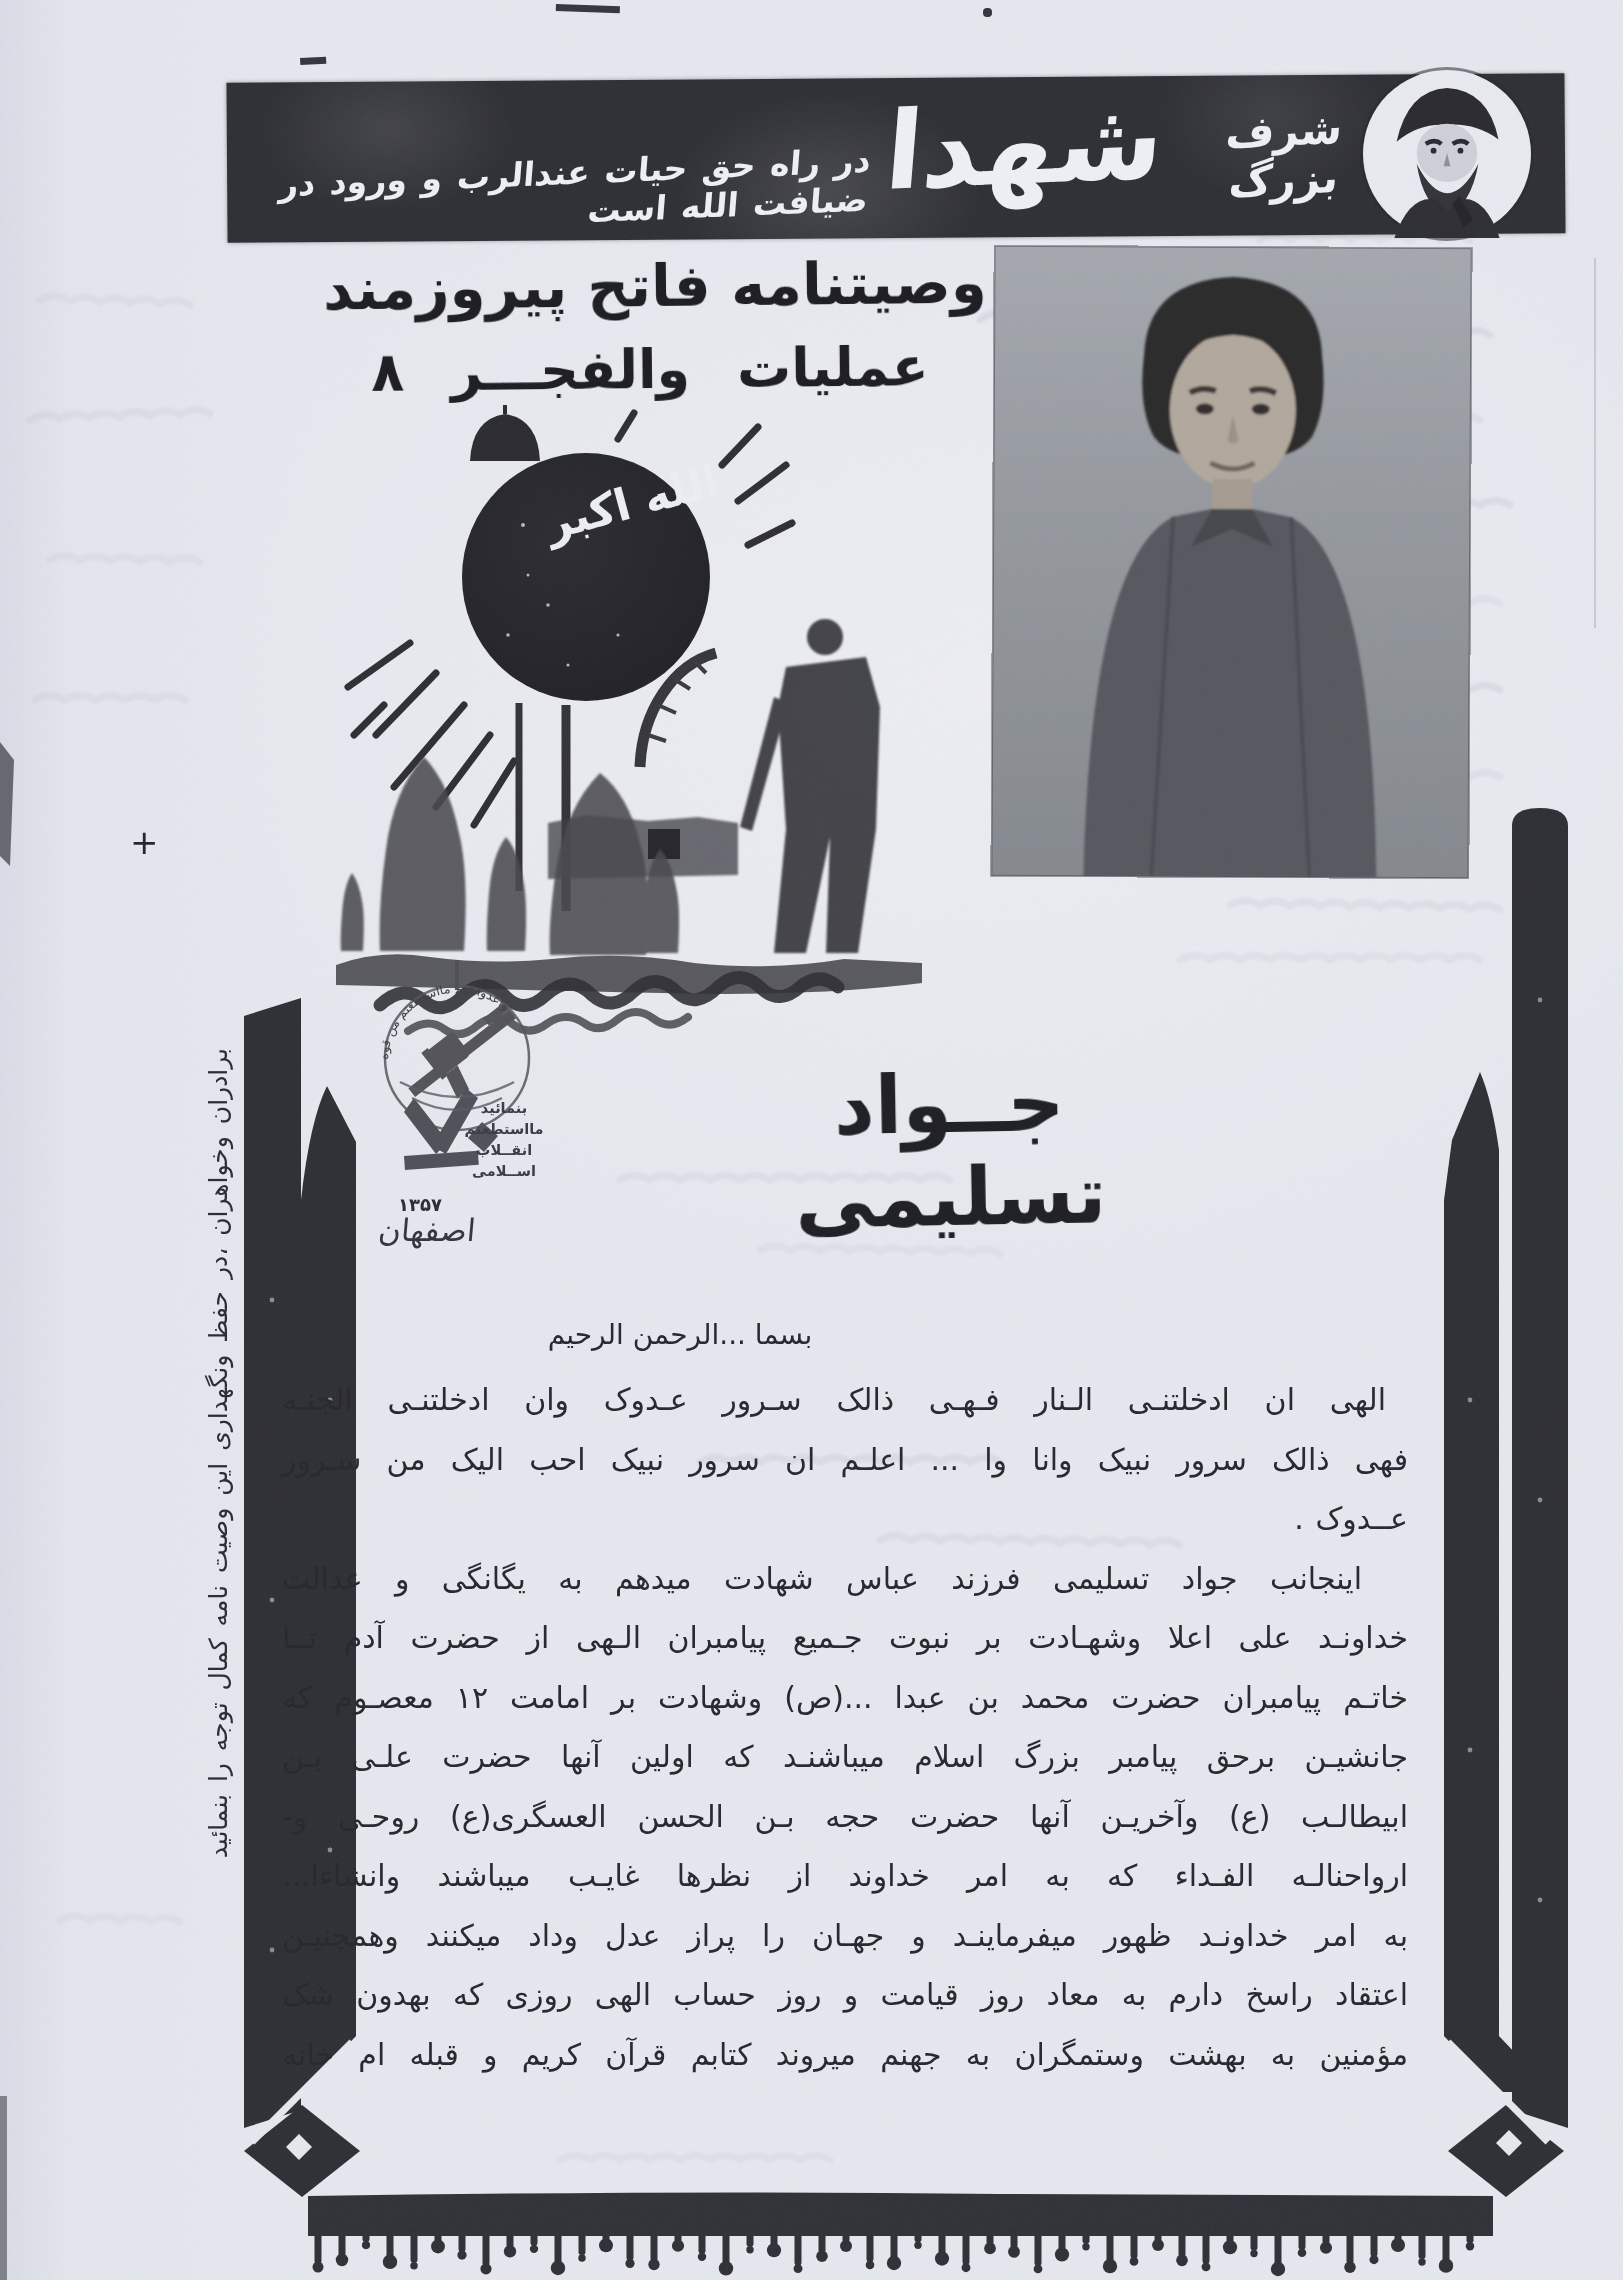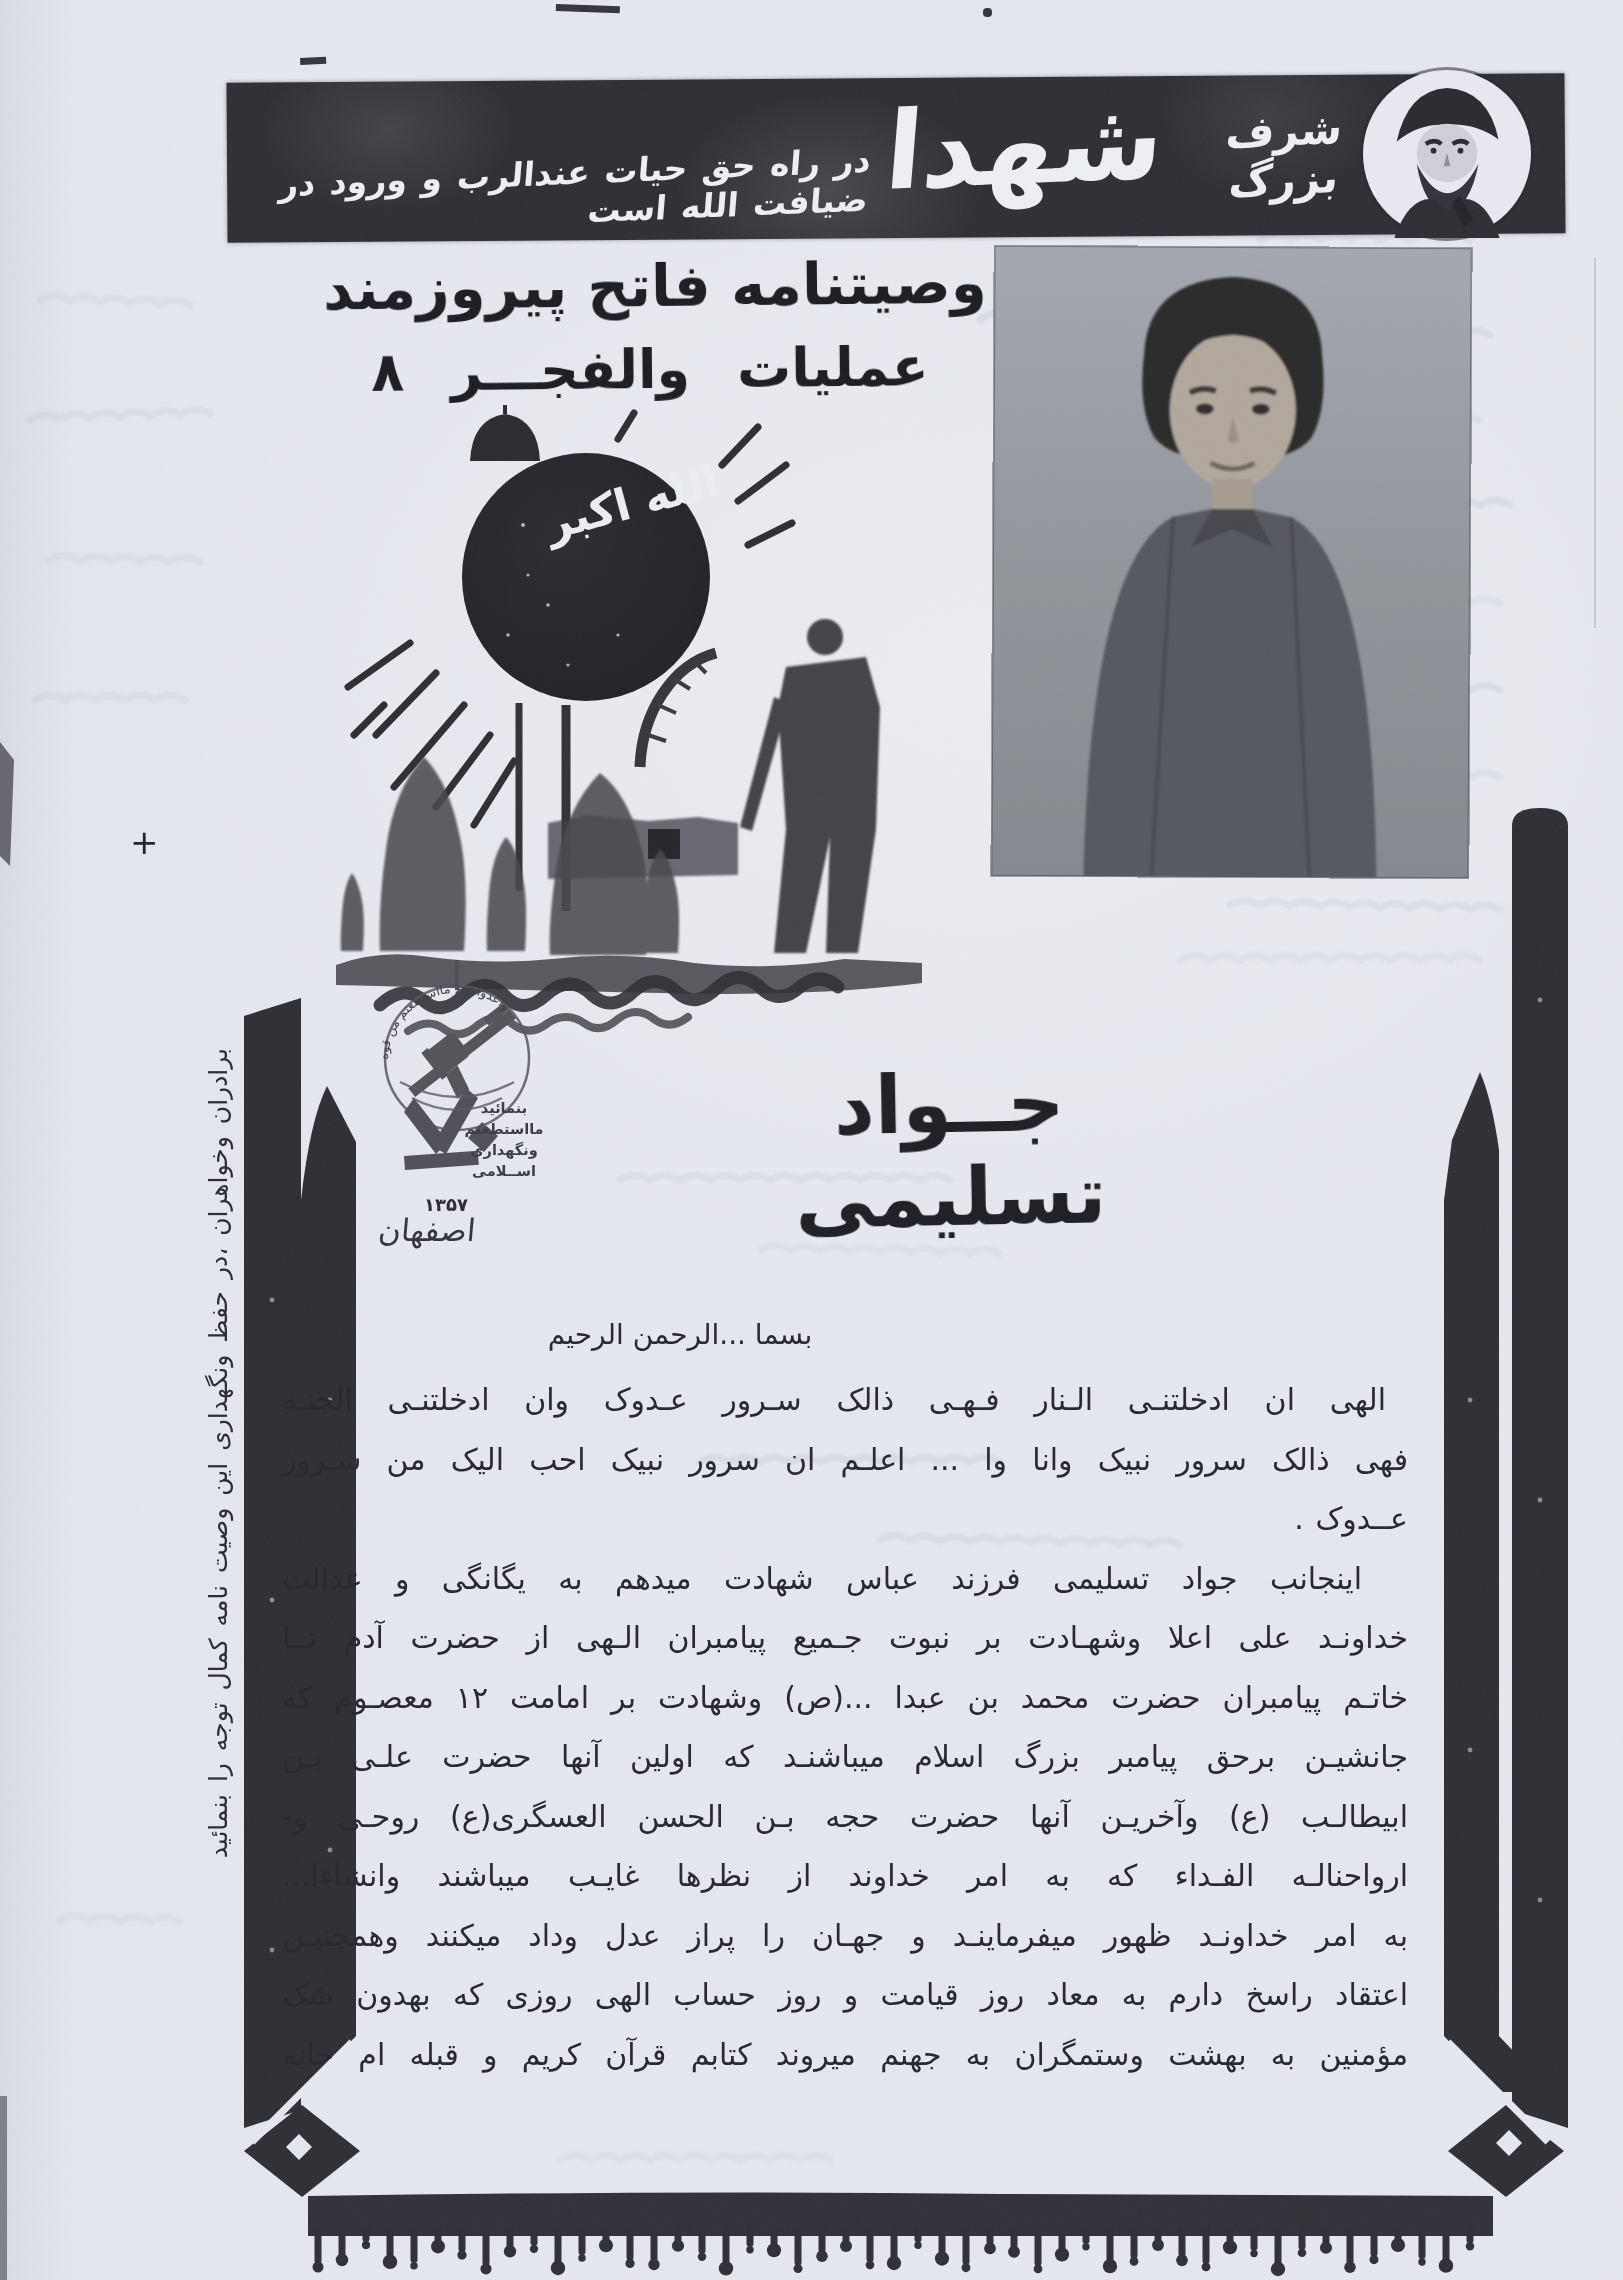--- a/index.html
+++ b/index.html
@@ -38,21 +38,21 @@
   .illus{position:absolute;left:318px;top:405px;width:630px;height:668px;z-index:2;}
   
   .rank{position:absolute;left:790px;top:986px;width:340px;text-align:center;direction:rtl;
       font-size:40px;font-weight:bold;color:#202027;z-index:2;}
   .name{position:absolute;left:690px;top:1058px;width:520px;text-align:center;direction:rtl;
       font-size:80px;font-weight:bold;color:#1e1e25;z-index:2;transform:rotate(-1deg);}
   
   .sepah-logo{position:absolute;left:362px;top:960px;width:190px;height:258px;z-index:2;}
   .sepah-org{position:absolute;left:462px;top:1098px;width:84px;direction:rtl;text-align:center;
       font-size:14.5px;font-weight:bold;color:#3b3b44;line-height:21px;z-index:2;}
-  .sepah-year{position:absolute;left:398px;top:1194px;width:70px;text-align:right;
+  .sepah-year{position:absolute;left:398px;top:1194px;width:70px;text-align:left;
       font-size:18px;font-weight:bold;color:#2c2c34;z-index:2;}
   .sepah-city{position:absolute;left:372px;top:1212px;width:110px;text-align:center;direction:rtl;
       font-size:31px;color:#33343c;transform:skewX(-5deg);letter-spacing:2px;z-index:2;}
   
   .mnote{position:absolute;left:204px;top:2016px;width:968px;height:34px;direction:rtl;
       white-space:nowrap;font-size:25px;color:#2b2b34;transform:rotate(-90deg);
       transform-origin:left top;z-index:2;word-spacing:4px;}
   
   .bodywrap{position:absolute;left:282px;top:1312px;width:1126px;z-index:2;color:#26262e;}
   .bismillah{position:absolute;left:263px;top:6px;width:270px;text-align:center;direction:rtl;
@@ -421,21 +421,21 @@
           <path id="varc" d="M28,120 A70,70 0 1 1 163,122"></path>
         </defs>
       <text font-size="12.5" fill="#3e3e46" font-family="DejaVu Sans, sans-serif">
         <textPath href="#varc" startOffset="8%">واعدوا لهم مااستطعتم من قوه</textPath>
       </text>
     </svg>
   </div>
   <div class="sepah-org">
     <div>بنمائید</div>
     <div>مااستطعتم</div>
-    <div>ونگهداری</div>
+    <div>انقــلاب</div>
     <div>اســلامی</div>
   </div>
   <div class="sepah-year">۱۳۵۷</div>
   <div class="sepah-city">اصفهان</div>
 
   <div class="mnote">برادران وخواهران ،در حفظ ونگهداری این وصیت نامه کمال توجه را بنمائید</div>
 
   <div class="plusmark">+</div>
 
   <div class="bodywrap">

